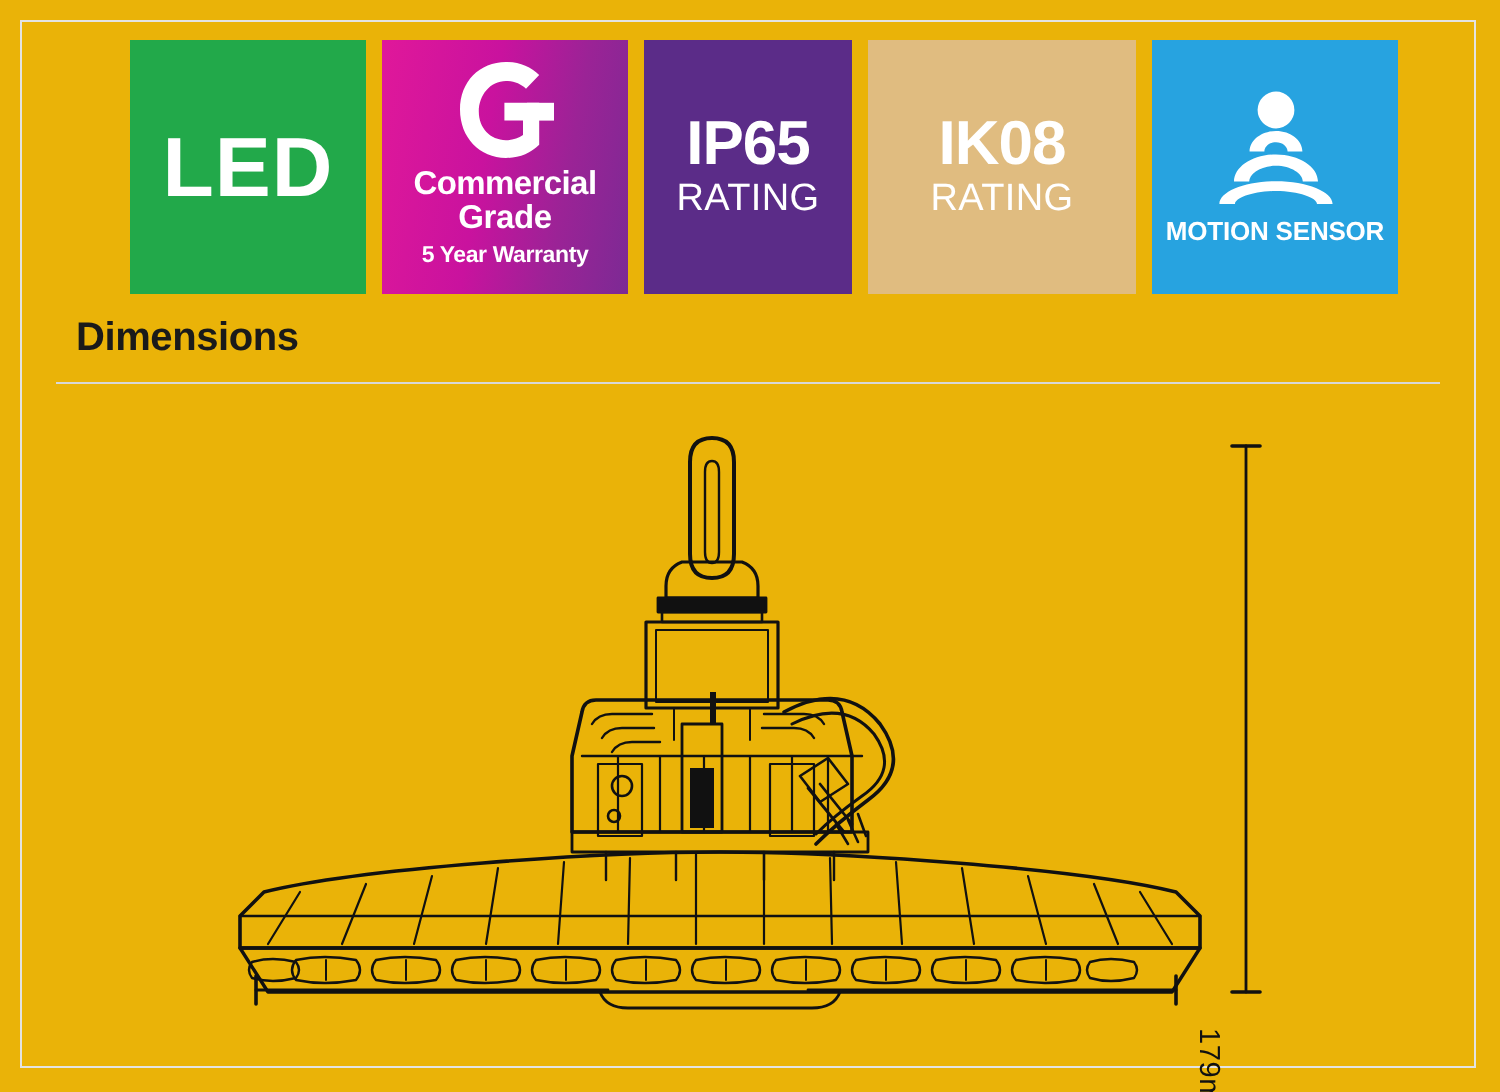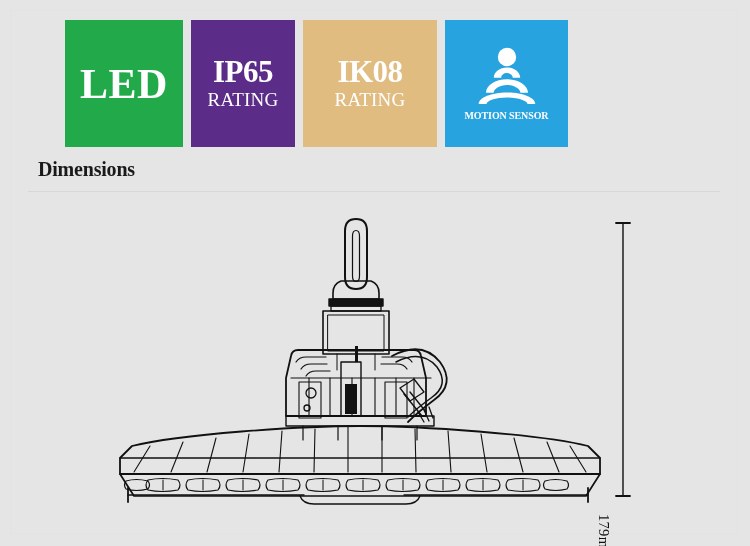--- a/index.html
+++ b/index.html
@@ -8,23 +8,22 @@
     padding: 0;
     background: #ffffff;
   }
   body {
     font-family: "Liberation Sans", sans-serif;
   }
   #sheet {
     position: relative;
     width: 750px;
     height: 546px;
-    background: #e5e5e5;
+    background: #eab308;
     overflow: hidden;
-    font-family: Liberation Serif, serif;
   }
   
   .frame {
     position: absolute;
     left: 10px;
     top: 10px;
     width: 728px;
     height: 524px;
     border: 1px solid #e3e3e3;
     box-sizing: border-box;
@@ -96,21 +95,21 @@
     font-size: 19px;
     font-weight: normal;
     line-height: 1.1;
     margin-top: 3px;
     letter-spacing: 0.2px;
   }
 
   .motion { justify-content: center; }
   .motion-icon { width: 72px; height: 58px; margin-bottom: 6px; }
   .motion-label {
-    font-size: 10px;
+    font-size: 13px;
     font-weight: bold;
     letter-spacing: -0.1px;
   }
 
   
   .section-title {
     position: absolute;
     left: 38px;
     top: 158px;
     font-size: 20px;
@@ -154,20 +153,31 @@
 <div id="sheet">
 
   <div class="frame"></div>
 
   <div class="badge-strip">
 
     <div class="badge led" style="background:#22A94A;">
       <span class="led-text">LED</span>
     </div>
 
+    <div class="badge commercial" style="background:linear-gradient(100deg,#E0189A 0%,#C9129E 42%,#9B2396 72%,#7C2A94 100%);">
+      <span class="g-logo">
+        <svg viewBox="0 0 54 54" width="54" height="54" aria-hidden="true">
+          <path fill="#ffffff" d="M27 3C13.8 3 4 12.8 4 26.8S13.8 51 27 51c6.6 0 12.4-2.4 16.6-6.6V23.4H26.2v8.9h9.3v7.2c-2.3 1.7-5.3 2.6-8.5 2.6-7.9 0-13.6-6.1-13.6-14.3S19.1 12.5 27 12.5c4 0 7.4 1.4 10 3.9l6.6-6.9C39.4 5.4 33.7 3 27 3z"></path>
+          <rect fill="#ffffff" x="37.5" y="23.4" width="13.5" height="8.9"></rect>
+        </svg>
+      </span>
+      <span class="cg-line1">Commercial</span>
+      <span class="cg-line2">Grade</span>
+      <span class="cg-warranty">5 Year Warranty</span>
+    </div>
 
     <div class="badge ip65" style="background:#5B2C88;">
       <span class="rating-code">IP65</span>
       <span class="rating-word">RATING</span>
     </div>
 
     <div class="badge ik08" style="background:#E0BC80;">
       <span class="rating-code">IK08</span>
       <span class="rating-word">RATING</span>
     </div>

